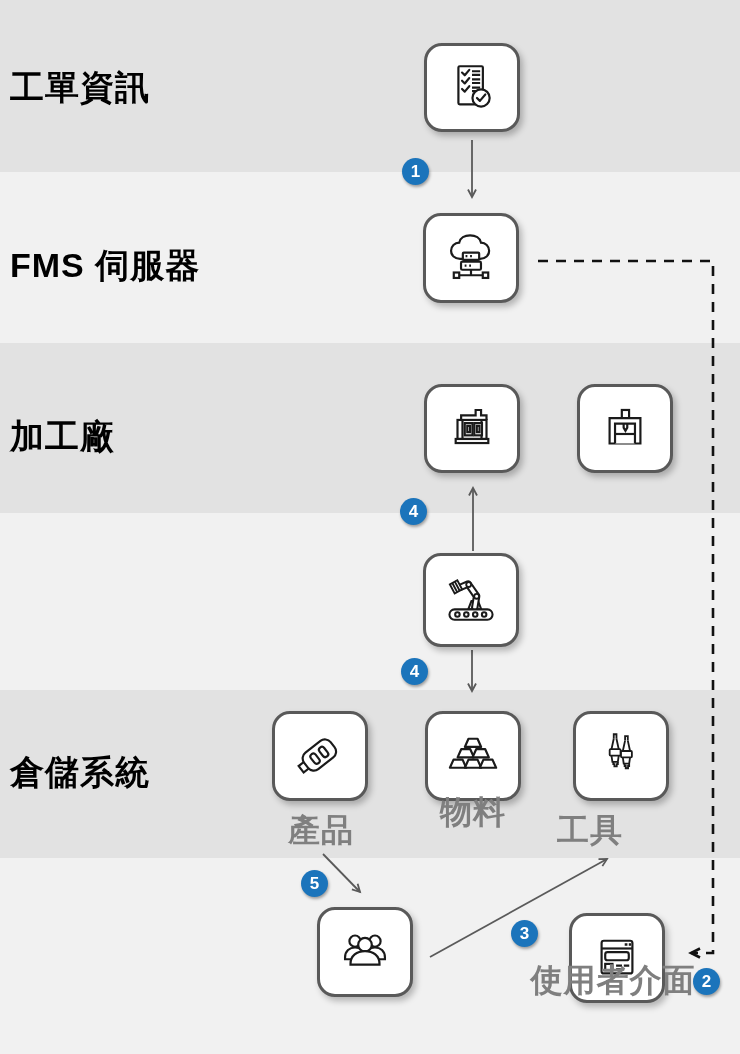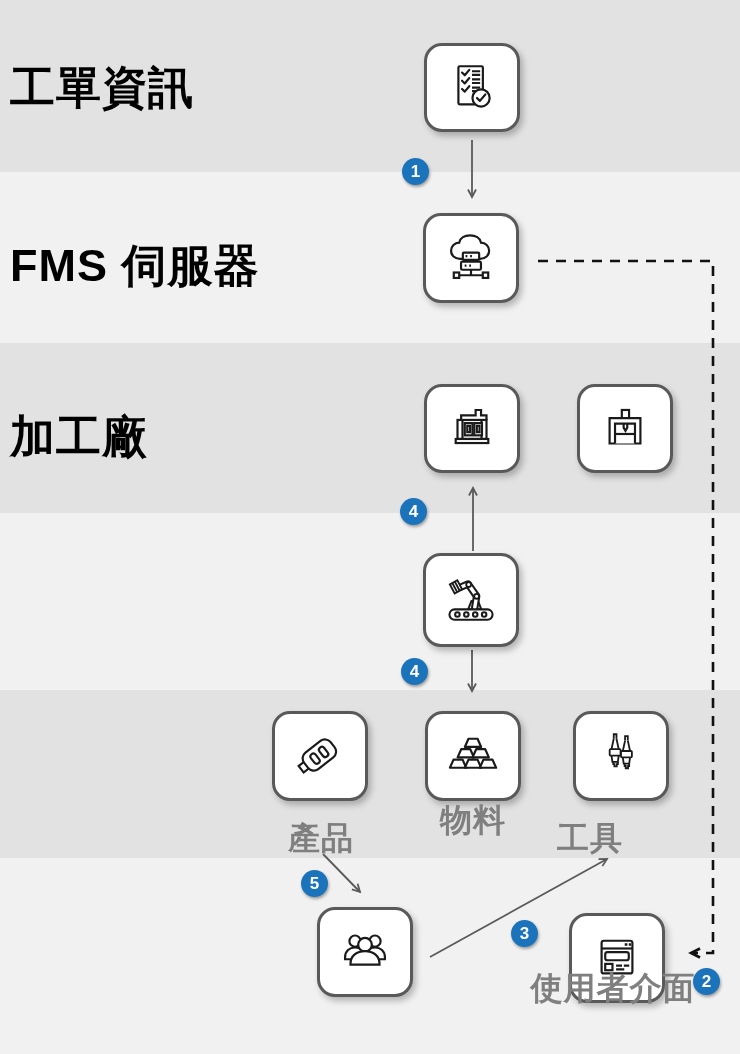--- a/index.html
+++ b/index.html
@@ -9,32 +9,32 @@
   }
   .lane{position:absolute;left:0;width:740px;}
   #lane-0{top:0;height:172px;background:#e2e2e2;}
   #lane-1{top:172px;height:171px;background:#f1f1f1;}
   #lane-2{top:343px;height:170px;background:#e2e2e2;}
   #lane-3{top:513px;height:177px;background:#f1f1f1;}
   #lane-4{top:690px;height:168px;background:#e2e2e2;}
   #lane-5{top:858px;height:196px;background:#f1f1f1;}
   .lane-label{
     position:absolute;left:10px;transform:translateY(-50%);
-    font-weight:700;font-size:45px;color:#000;letter-spacing:1px;white-space:nowrap;z-index:3;
+    font-weight:700;font-size:34px;color:#000;letter-spacing:1px;white-space:nowrap;z-index:3;
   }
   #overlay{position:absolute;left:0;top:0;z-index:1;pointer-events:none;}
   .node{
     position:absolute;width:96px;height:90px;background:#fff;
     border:3px solid #595959;border-radius:18px;box-sizing:border-box;
     display:flex;align-items:center;justify-content:center;
     box-shadow:3px 4px 6px rgba(0,0,0,0.25);z-index:2;
   }
   .sub-label{
     position:absolute;transform:translate(-50%,-50%);
-    font-weight:700;font-size:32px;color:#7f7f7f;letter-spacing:1px;white-space:nowrap;z-index:3;margin-top:8px;
+    font-weight:700;font-size:32px;color:#7f7f7f;letter-spacing:1px;white-space:nowrap;z-index:3;
   }
   .badge{
     position:absolute;width:27px;height:27px;border-radius:50%;
     background:#1b74bb;color:#fff;font-weight:700;font-size:17px;
     display:flex;align-items:center;justify-content:center;
     box-shadow:1px 2px 3px rgba(0,0,0,0.35);z-index:4;
   }
 </style>
 </head>
 <body>
@@ -44,20 +44,21 @@
   <div class="lane" id="lane-0"></div>
   <div class="lane" id="lane-1"></div>
   <div class="lane" id="lane-2"></div>
   <div class="lane" id="lane-3"></div>
   <div class="lane" id="lane-4"></div>
   <div class="lane" id="lane-5"></div>
 
   <div class="lane-label" style="top:88px">工單資訊</div>
   <div class="lane-label" style="top:437px">加工廠</div>
   <div class="lane-label" style="top:266px">FMS 伺服器</div>
+  <div class="lane-label" style="top:773px">倉儲系統</div>
 
   <svg id="overlay" width="740" height="1054" viewBox="0 0 740 1054">
     <defs>
       <marker id="ag" markerWidth="14" markerHeight="14" refX="8.5" refY="5" orient="auto" markerUnits="userSpaceOnUse">
         <path d="M1,1 L8.5,5 L1,9" fill="none" stroke="#5a5a5a" stroke-width="1.8"></path>
       </marker>
       <marker id="ab" markerWidth="16" markerHeight="16" refX="10" refY="5.5" orient="auto" markerUnits="userSpaceOnUse">
         <path d="M1,1 L10,5.5 L1,10" fill="none" stroke="#111" stroke-width="2.6"></path>
       </marker>
     </defs>

